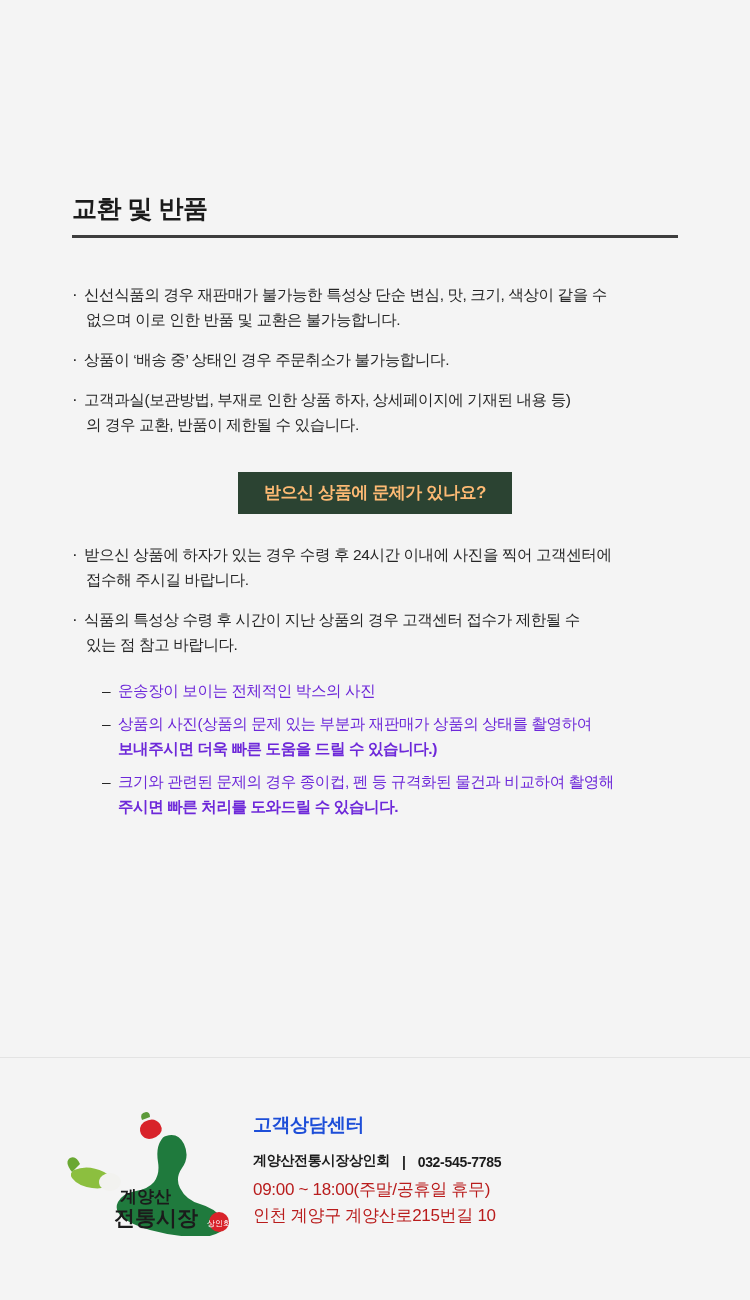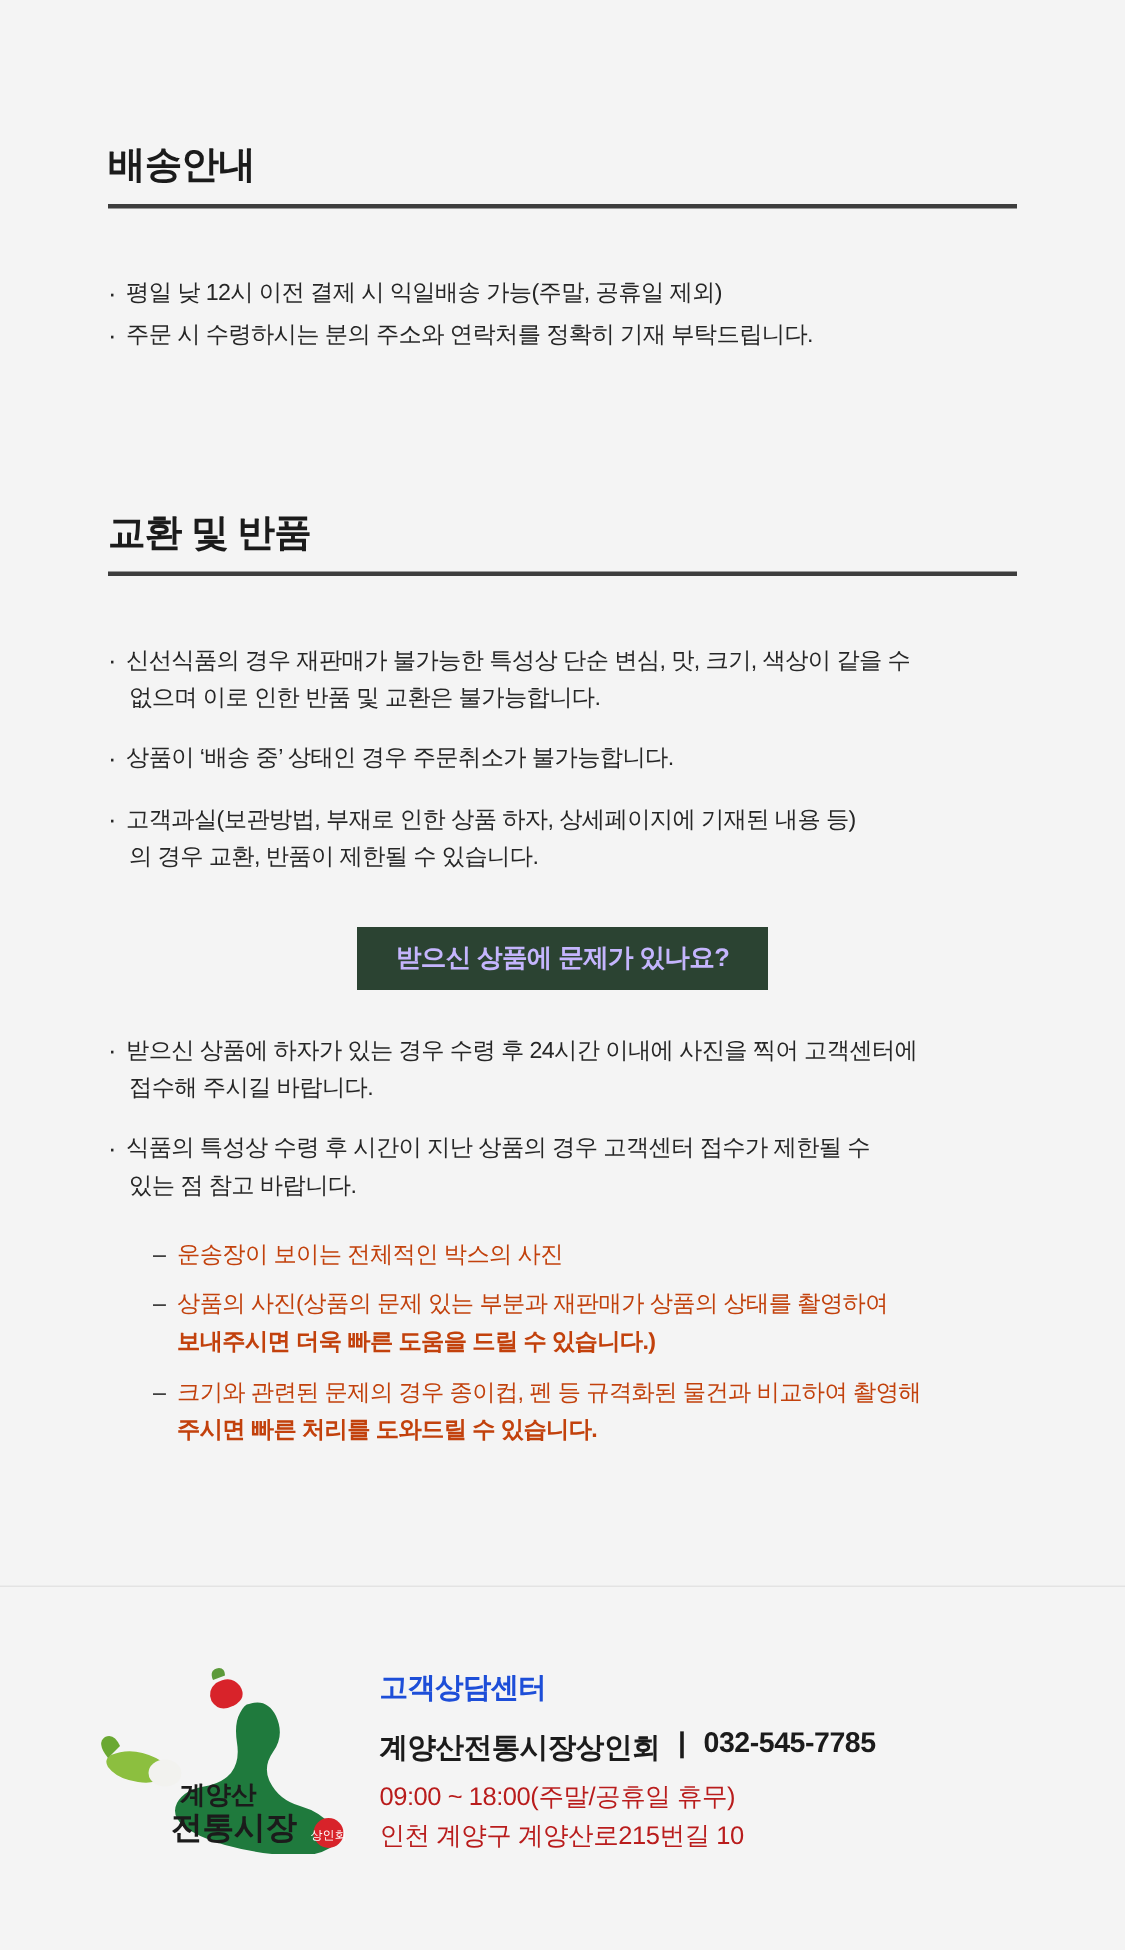--- a/index.html
+++ b/index.html
@@ -77,21 +77,21 @@
   
   .dashes {
     margin: 0;
     padding: 0 0 0 30px;
     list-style: none;
   }
   .dashes li {
     position: relative;
     font-size: 15.5px;
     line-height: 1.62;
-    color: #c2410c;
+    color: #6d28d9;
     letter-spacing: -0.4px;
     padding-left: 16px;
     margin-bottom: 8px;
   }
   .dashes li::before {
     content: "–";
     position: absolute;
     left: 0;
     top: 0;
     color: #262626;
@@ -99,21 +99,21 @@
   .dashes li .ind { display:block;font-weight:bold; }
 
   
   .banner-wrap {
     text-align: center;
     margin: 34px 0 28px 0;
   }
   .banner {
     display: inline-block;
     background: #2b4332;
-    color: #c4b5fd;
+    color: #fdba74;
     font-size: 17px;
     font-weight: bold;
     letter-spacing: -0.4px;
     padding: 9px 26px 10px 26px;
   }
 
   
   .footer {
     position: absolute;
     left: 0;
@@ -139,27 +139,27 @@
     padding-top: 6px;
   }
   .cs-title {
     font-size: 19px;
     font-weight: bold;
     color: #1d4ed8;
     letter-spacing: -0.5px;
     margin-bottom: 14px;
   }
   .cs-line1 {
-    font-size: 19px;
+    font-size: 14px;
     font-weight: bold;
     color: #1b1b1b;
     letter-spacing: -0.3px;
     margin-bottom: 7px;
     display: flex;
-    align-items: flex-start;
+    align-items: flex-end;
   }
   .cs-line1 .sep {
     margin: 0 12px;
     font-weight: bold;
     color: #1b1b1b;
   }
   .cs-line2, .cs-line3 {
     font-size: 17px;
     color: #b91c1c;
     letter-spacing: -0.3px;
@@ -171,33 +171,20 @@
 </style>
 </head>
 <body>
 
 <div class="page">
 
   <div class="content">
 
     <div class="gap-a"></div>
 
-    <section class="section">
-      <h2 class="section-title">배송안내</h2>
-      <div class="rule"></div>
-      <div style="height:44px"></div>
-      <ul class="bullets">
-        <li>
-          <span>평일 낮 12시 이전 결제 시 익일배송 가능(주말, 공휴일 제외)</span>
-        </li>
-        <li>
-          <span>주문 시 수령하시는 분의 주소와 연락처를 정확히 기재 부탁드립니다.</span>
-        </li>
-      </ul>
-    </section>
 
     <div class="gap-c"></div>
 
     <section class="section">
       <h2 class="section-title">교환 및 반품</h2>
       <div class="rule"></div>
       <div style="height:44px"></div>
       <ul class="bullets spaced">
         <li>
           <span>신선식품의 경우 재판매가 불가능한 특성상 단순 변심, 맛, 크기, 색상이 같을 수</span>

